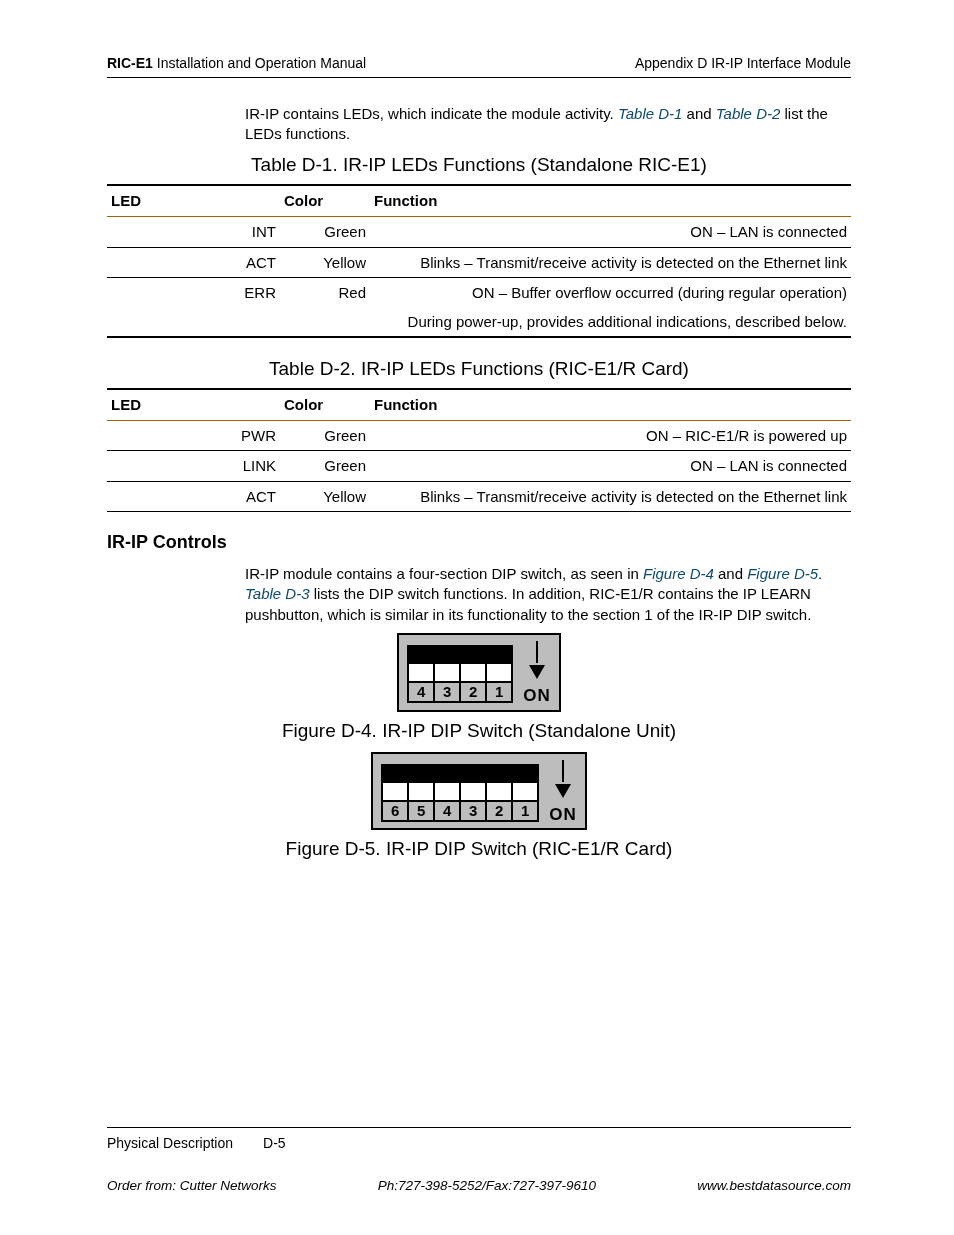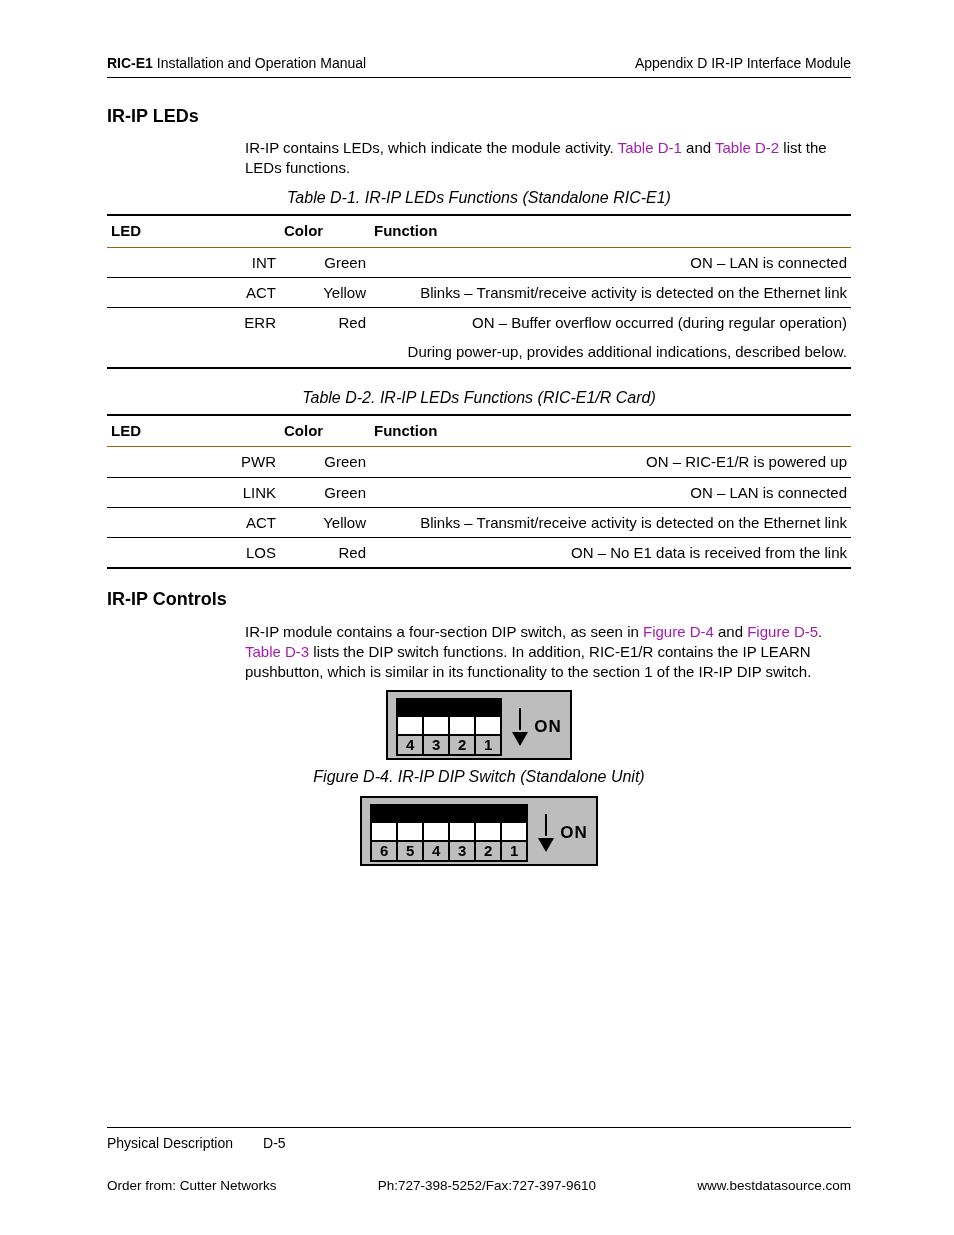--- a/index.html
+++ b/index.html
@@ -30,26 +30,25 @@
   .running-head .left .bold { font-weight: bold; }
   .h2 {
     font-weight: bold;
     font-size: 18px;
     margin: 0 0 10px 0;
   }
   .body-para {
     margin: 0 0 8px 0;
     padding-left: 138px;
   }
-  .link { color: #a21caf; }
+  .link { color: #0c4a6e; font-style: italic; }
   .caption {
-    font-style: italic;
     text-align: center;
     margin: 6px 0 6px 0;
-    font-size: 16px;
+    font-size: 19px;
   }
   table.data {
     width: 100%;
     border-collapse: collapse;
     margin-bottom: 18px;
     font-size: 15px;
   }
   table.data th {
     text-align: left;
     font-weight: bold;
@@ -100,21 +99,21 @@
     font-size: 15px;
     padding: 0 0 0 0;
     line-height: 18px;
     width: 24px;
     text-align: center;
     border-top: 2px solid #000;
     background:#bdbdbd;
   }
   .on-block {
     display: inline-flex;
-    flex-direction: row;
+    flex-direction: column;
     align-items: center;
     margin-left: 10px;
     gap: 6px;
   }
   .on-col {
     display:flex; flex-direction: column; align-items:center;
   }
   .on-text { font-weight: bold; font-size: 17px; letter-spacing: 1px; }
   .arrow-down {
     width: 0; height: 0;
@@ -134,35 +133,35 @@
     justify-content: flex-start;
     font-size: 14px;
     padding-top: 6px;
     gap: 30px;
   }
   .footer-bottom {
     display: flex;
     justify-content: space-between;
     font-size: 13.5px;
     margin-top: 24px;
+    font-style: italic;
   }
 </style>
 </head>
 <body>
 
 <div class="page">
 
   <div class="running-head">
     <div class="left">
       <span class="bold">RIC-E1</span><span> Installation and Operation Manual</span>
     </div>
     <div>Appendix D  IR-IP Interface Module</div>
   </div>
 
-  <div class="h2">IR-IP LEDs</div>
   <p class="body-para">
     <span>IR-IP contains LEDs, which indicate the module activity. </span><span class="link">Table D-1</span><span> and </span><span class="link">Table D-2</span><span> list the LEDs functions.</span>
   </p>
 
   <div class="caption">Table D-1.  IR-IP LEDs Functions (Standalone RIC-E1)</div>
   <table class="data">
     <thead>
         <tr>
       <th class="col-led">LED</th>
       <th class="col-color">Color</th>
@@ -210,25 +209,20 @@
         </tr>
         <tr class="sep">
           <td>LINK</td>
           <td>Green</td>
           <td>ON – LAN is connected</td>
         </tr>
         <tr class="sep">
           <td>ACT</td>
           <td>Yellow</td>
           <td>Blinks – Transmit/receive activity is detected on the Ethernet link</td>
-        </tr>
-        <tr class="last">
-          <td>LOS</td>
-          <td>Red</td>
-          <td>ON – No E1 data is received from the link</td>
         </tr>
       </tbody>
   </table>
 
   <div class="h2">IR-IP Controls</div>
   <p class="body-para">
     <span>IR-IP module contains a four-section DIP switch, as seen in </span><span class="link">Figure D-4</span><span> and </span><span class="link">Figure D-5</span><span>. </span><span class="link">Table D-3</span><span> lists the DIP switch functions. In addition, RIC-E1/R contains the IP LEARN pushbutton, which is similar in its functionality to the section 1 of the IR-IP DIP switch.</span>
   </p>
 
   <div class="fig-wrap">
@@ -322,20 +316,21 @@
         </span>
       <span class="on-block">
         <span class="on-col">
           <span class="arrow-stem"></span>
           <span class="arrow-down"></span>
         </span>
         <span class="on-text">ON</span>
       </span>
     </span>
   </div>
+  <div class="caption">Figure D-5.  IR-IP DIP Switch (RIC-E1/R Card)</div>
 
   <div class="footer-area">
     <div class="footer-top">
       <span>Physical Description</span>
       <span>D-5</span>
     </div>
     <div class="footer-bottom">
       <span>Order from: Cutter Networks</span>
       <span>Ph:727-398-5252/Fax:727-397-9610</span>
       <span>www.bestdatasource.com</span>

